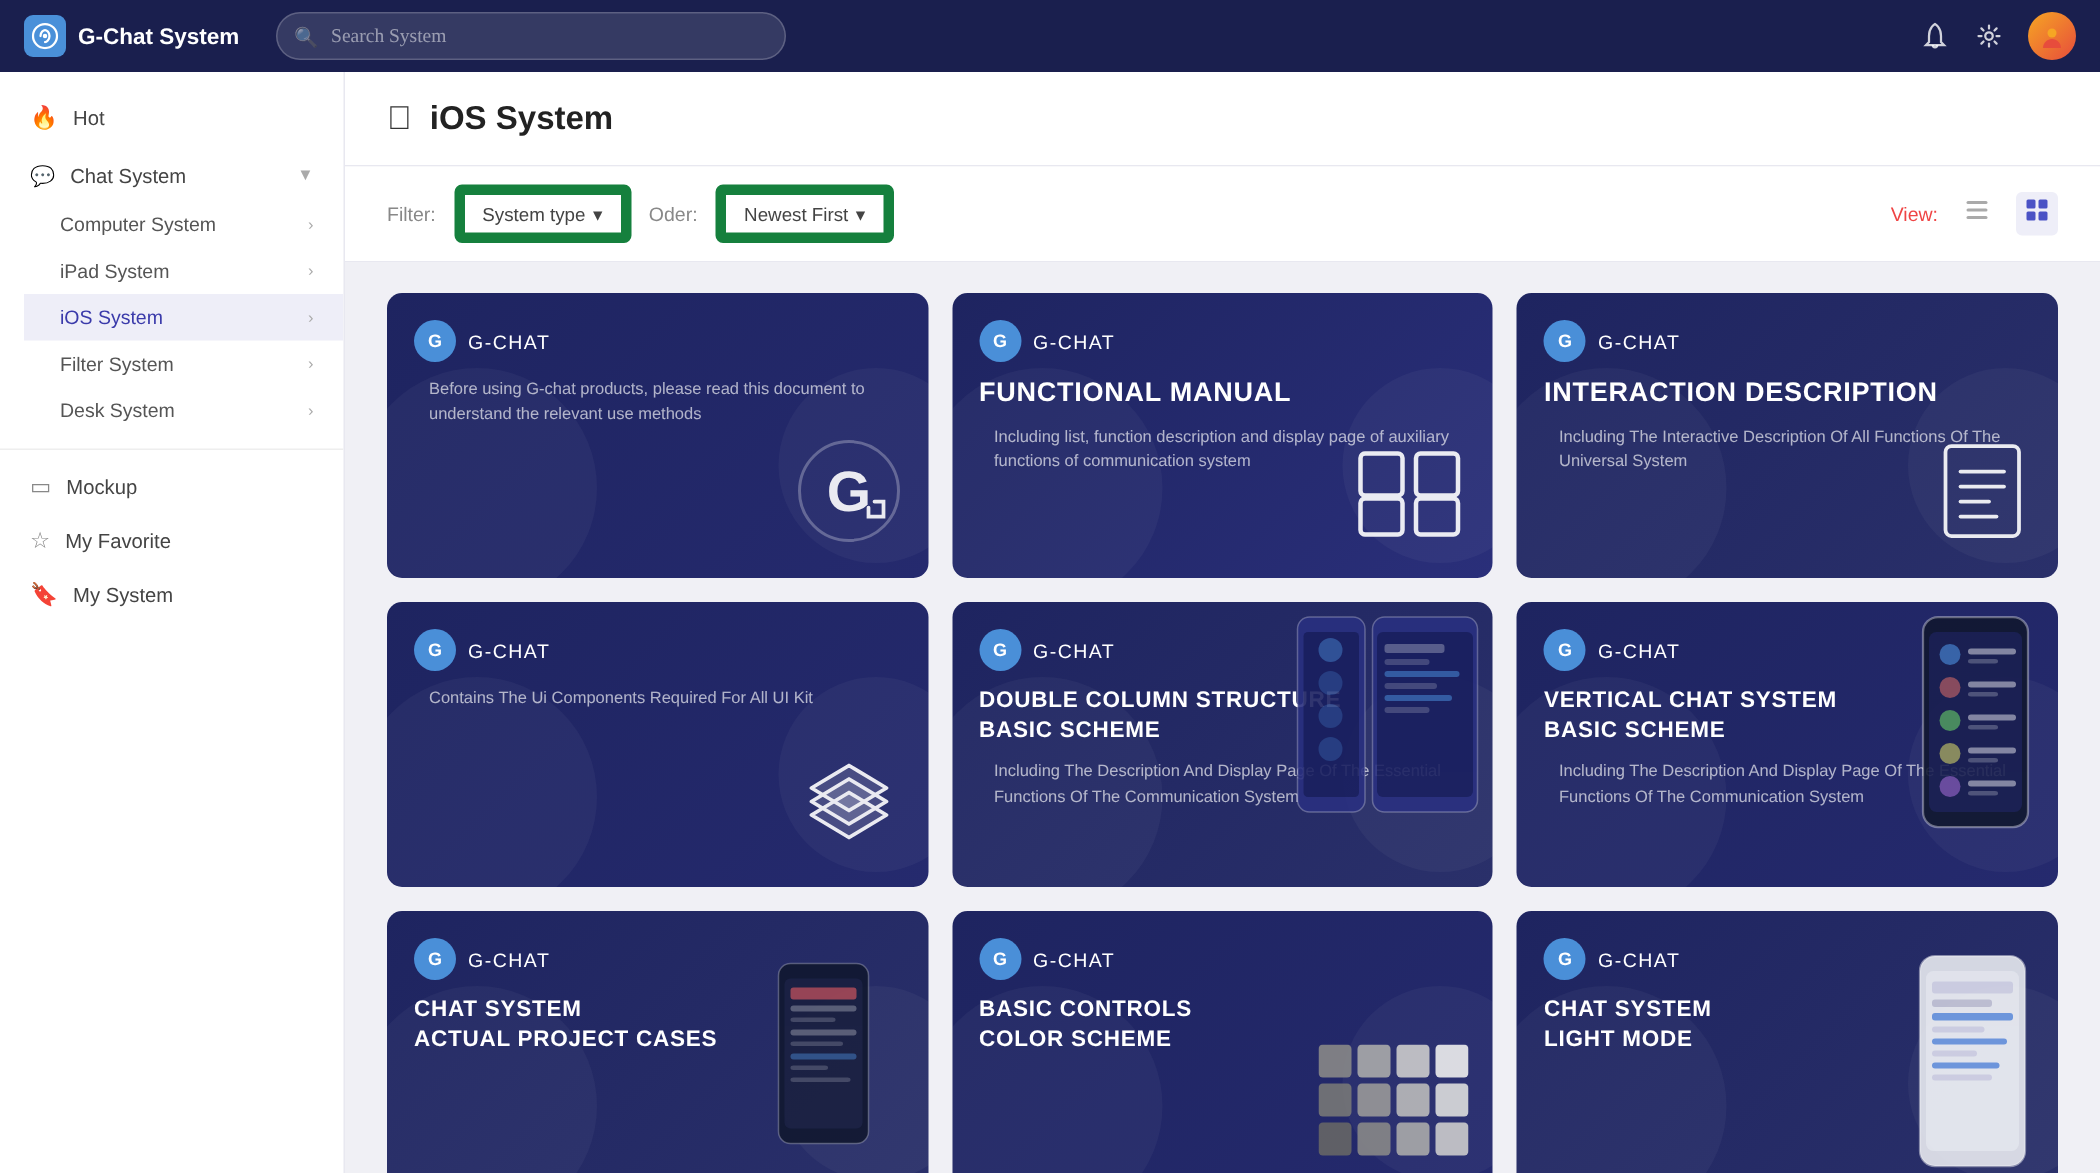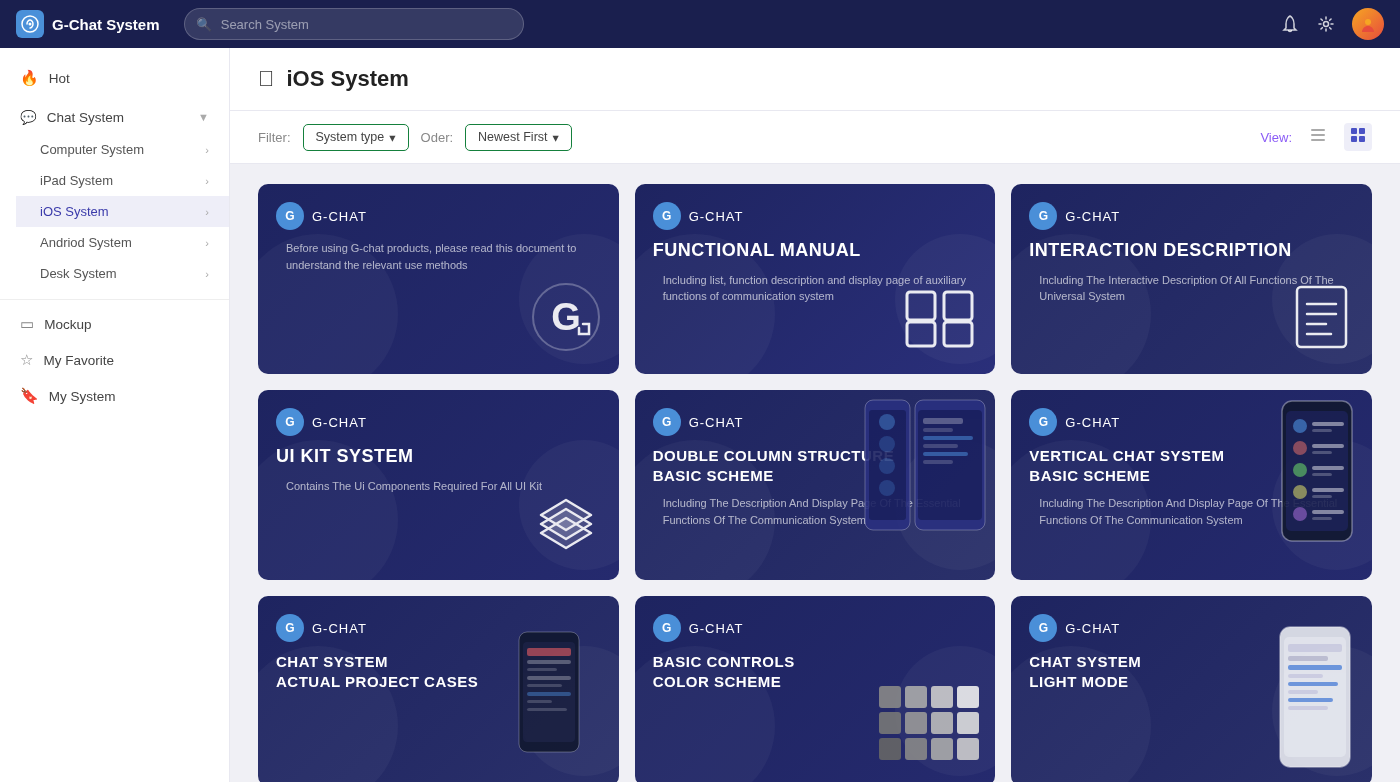--- a/index.html
+++ b/index.html
@@ -49,20 +49,21 @@
       gap: 8px;
       height: 32px;
     }
     .search-bar input {
       background: none;
       border: none;
       outline: none;
       color: #fff;
       font-size: 13px;
       width: 100%;
+      font-family: Liberation Serif, serif;
     }
     .search-bar input::placeholder { color: rgba(255,255,255,0.5); }
     .search-icon-svg { color: rgba(255,255,255,0.5); font-size: 13px; }
     .nav-spacer { flex: 1; }
     .nav-icons { display: flex; align-items: center; gap: 16px; }
     .nav-icon-btn {
       color: rgba(255,255,255,0.8);
       font-size: 18px;
       cursor: pointer;
       display: flex;
@@ -157,29 +158,29 @@
       border-bottom: 1px solid #e8e8f0;
       flex-shrink: 0;
       justify-content: flex-end;
     }
     .filter-label { font-size: 13px; color: #888; }
     .filter-btn {
       display: flex;
       align-items: center;
       gap: 5px;
       padding: 5px 12px;
-      border: 1px solid #15803d;
+      border: 7px solid #15803d;
       border-radius: 5px;
       font-size: 12.5px;
       color: #444;
       cursor: pointer;
       background: #fff;
     }
     .filter-spacer { flex: 1; }
-    .view-label { font-size: 13px; color: #8b5cf6; }
+    .view-label { font-size: 13px; color: #ef4444; }
     .view-btn {
       padding: 4px 6px;
       border: none;
       background: none;
       cursor: pointer;
       font-size: 16px;
       color: #aaa;
     }
     .view-btn.active { color: #4a52c5; background: #eeeef8; border-radius: 4px; }
 
@@ -344,21 +345,21 @@
         </div>
         <div class="sidebar-child">
           <span>iPad System</span>
           <span class="chevron">›</span>
         </div>
         <div class="sidebar-child active">
           <span>iOS System</span>
           <span class="chevron">›</span>
         </div>
         <div class="sidebar-child">
-          <span>Andriod System</span>
+          <span>Filter System</span>
           <span class="chevron">›</span>
         </div>
         <div class="sidebar-child">
           <span>Desk System</span>
           <span class="chevron">›</span>
         </div>
       </div>
     </div>
 
     <div class="sidebar-divider"></div>
@@ -465,21 +466,20 @@
               <line x1="18" y1="52" x2="42" y2="52" stroke="white" stroke-width="2.5" stroke-linecap="round"></line>
             </svg>
           </div>
         </div>
 
         <div class="card" style="background: linear-gradient(135deg, #1e2460 0%, #252a6e 100%);">
           <div class="card-brand">
             <div class="card-brand-icon">G</div>
             <span class="card-brand-name">G-CHAT</span>
           </div>
-          <div class="card-title">UI KIT SYSTEM</div>
           <div class="card-desc">Contains The Ui Components Required For All UI Kit</div>
           <div class="card-icon">
             <svg width="70" height="60" viewBox="0 0 70 60" fill="none">
               <path d="M10 35 L35 20 L60 35 L35 50 Z" stroke="white" stroke-width="2.5" fill="rgba(255,255,255,0.15)" stroke-linejoin="round"></path>
               <path d="M10 26 L35 11 L60 26 L35 41 Z" stroke="white" stroke-width="2.5" fill="rgba(255,255,255,0.15)" stroke-linejoin="round"></path>
               <path d="M10 17 L35 2 L60 17 L35 32 Z" stroke="white" stroke-width="2.5" fill="rgba(255,255,255,0.15)" stroke-linejoin="round"></path>
             </svg>
           </div>
         </div>
 

